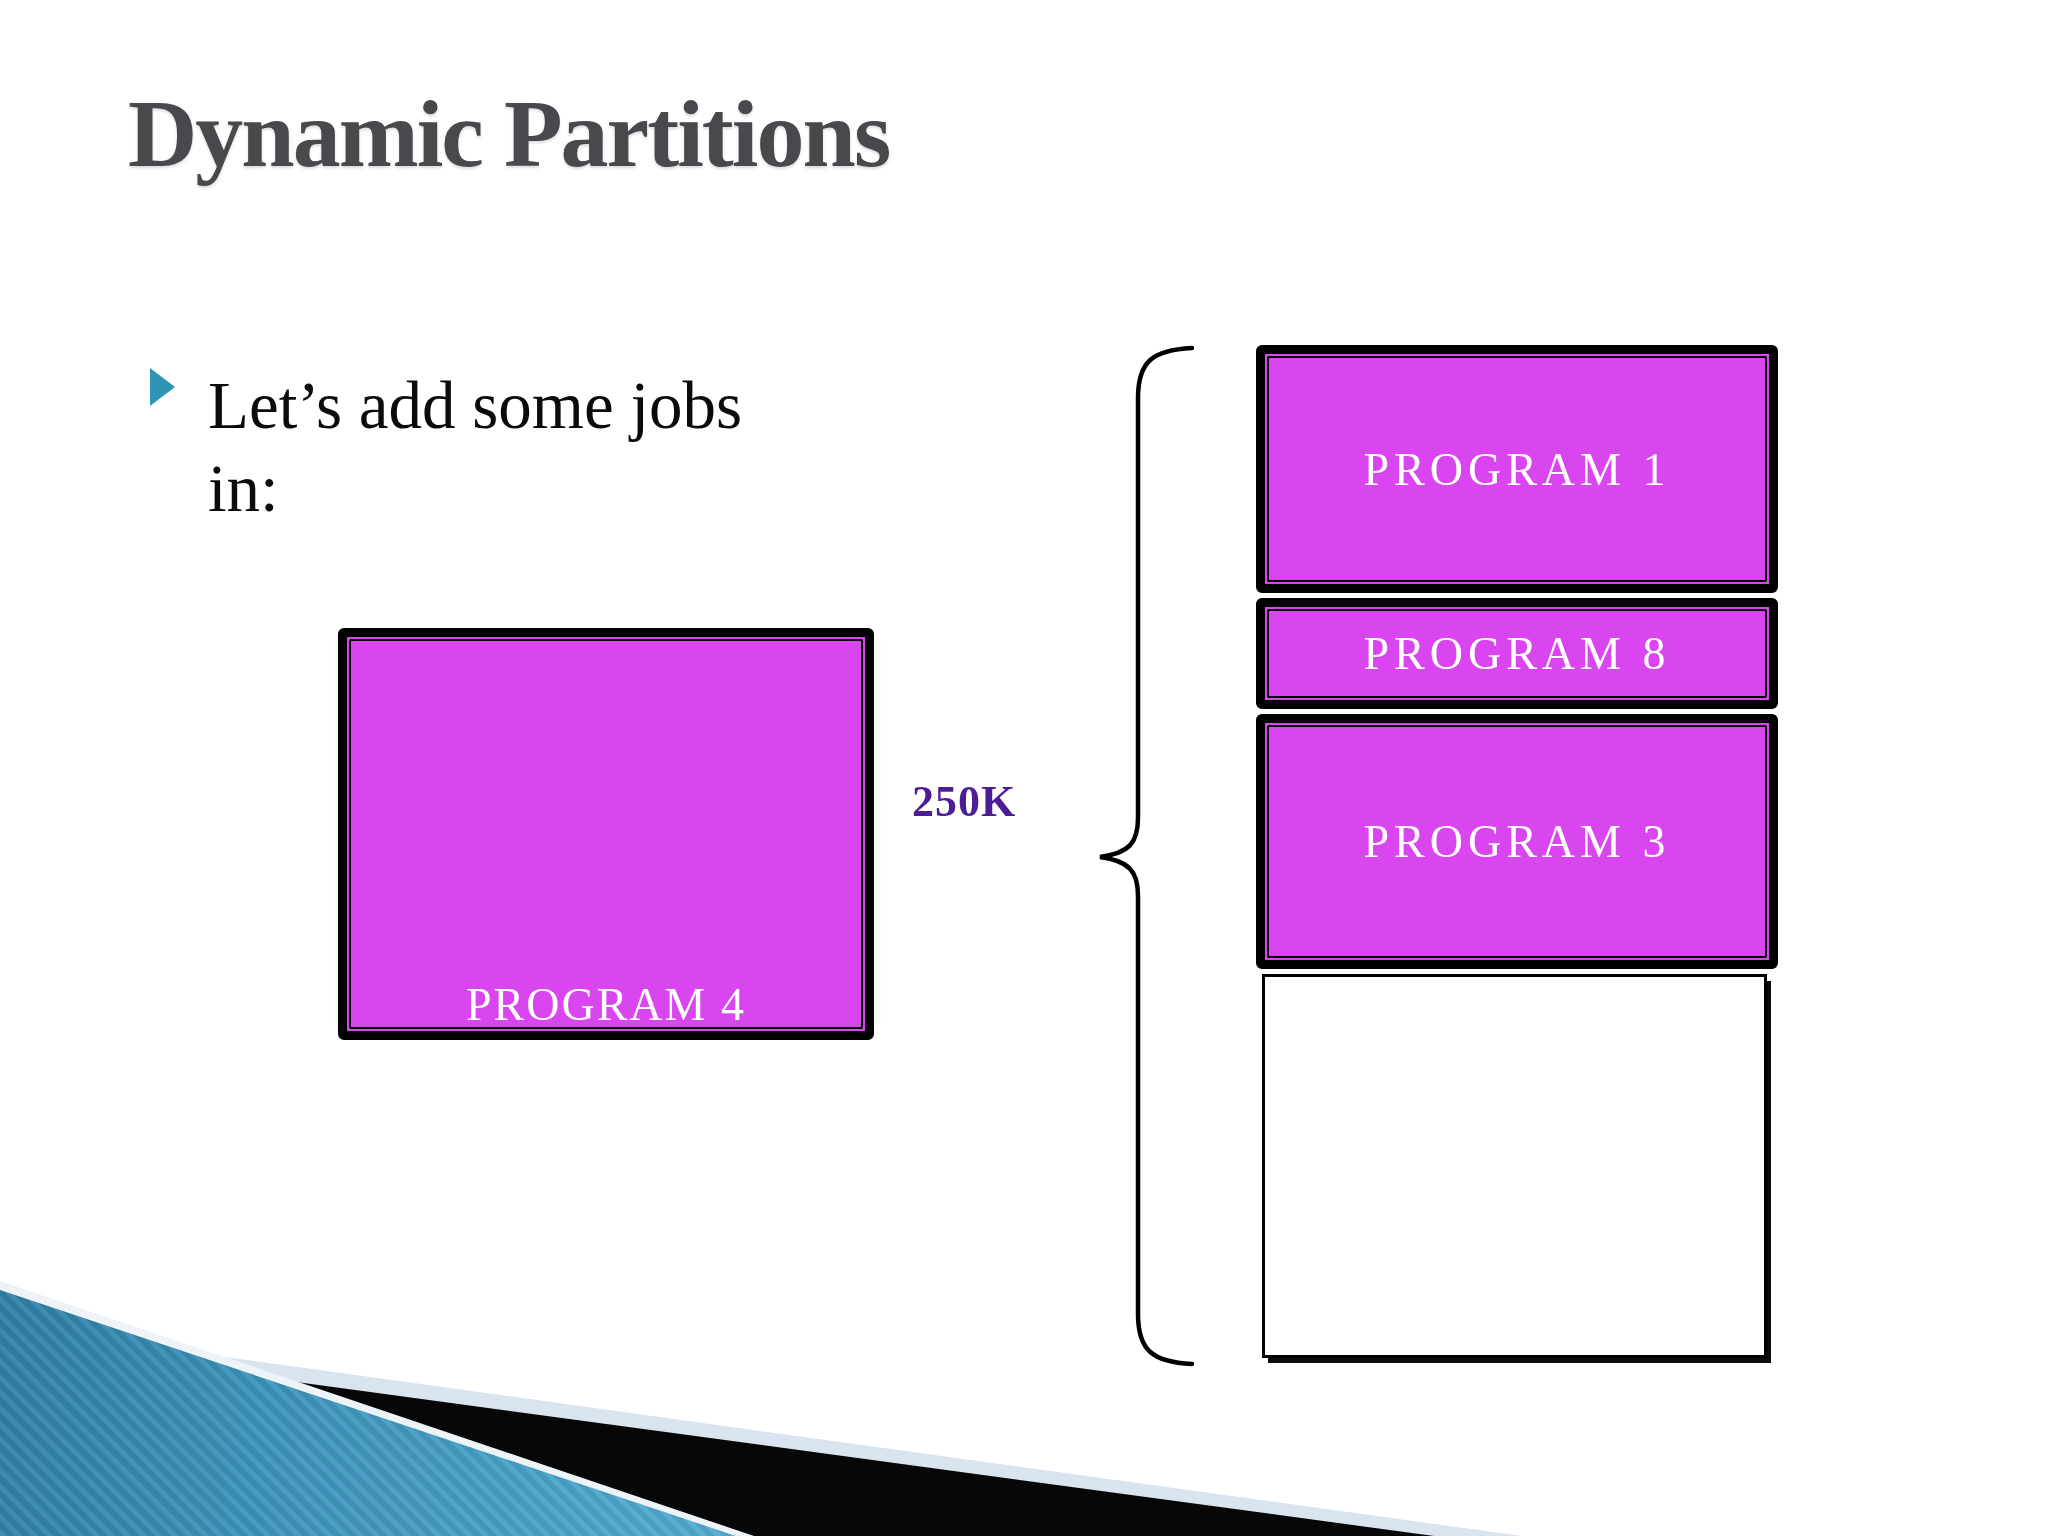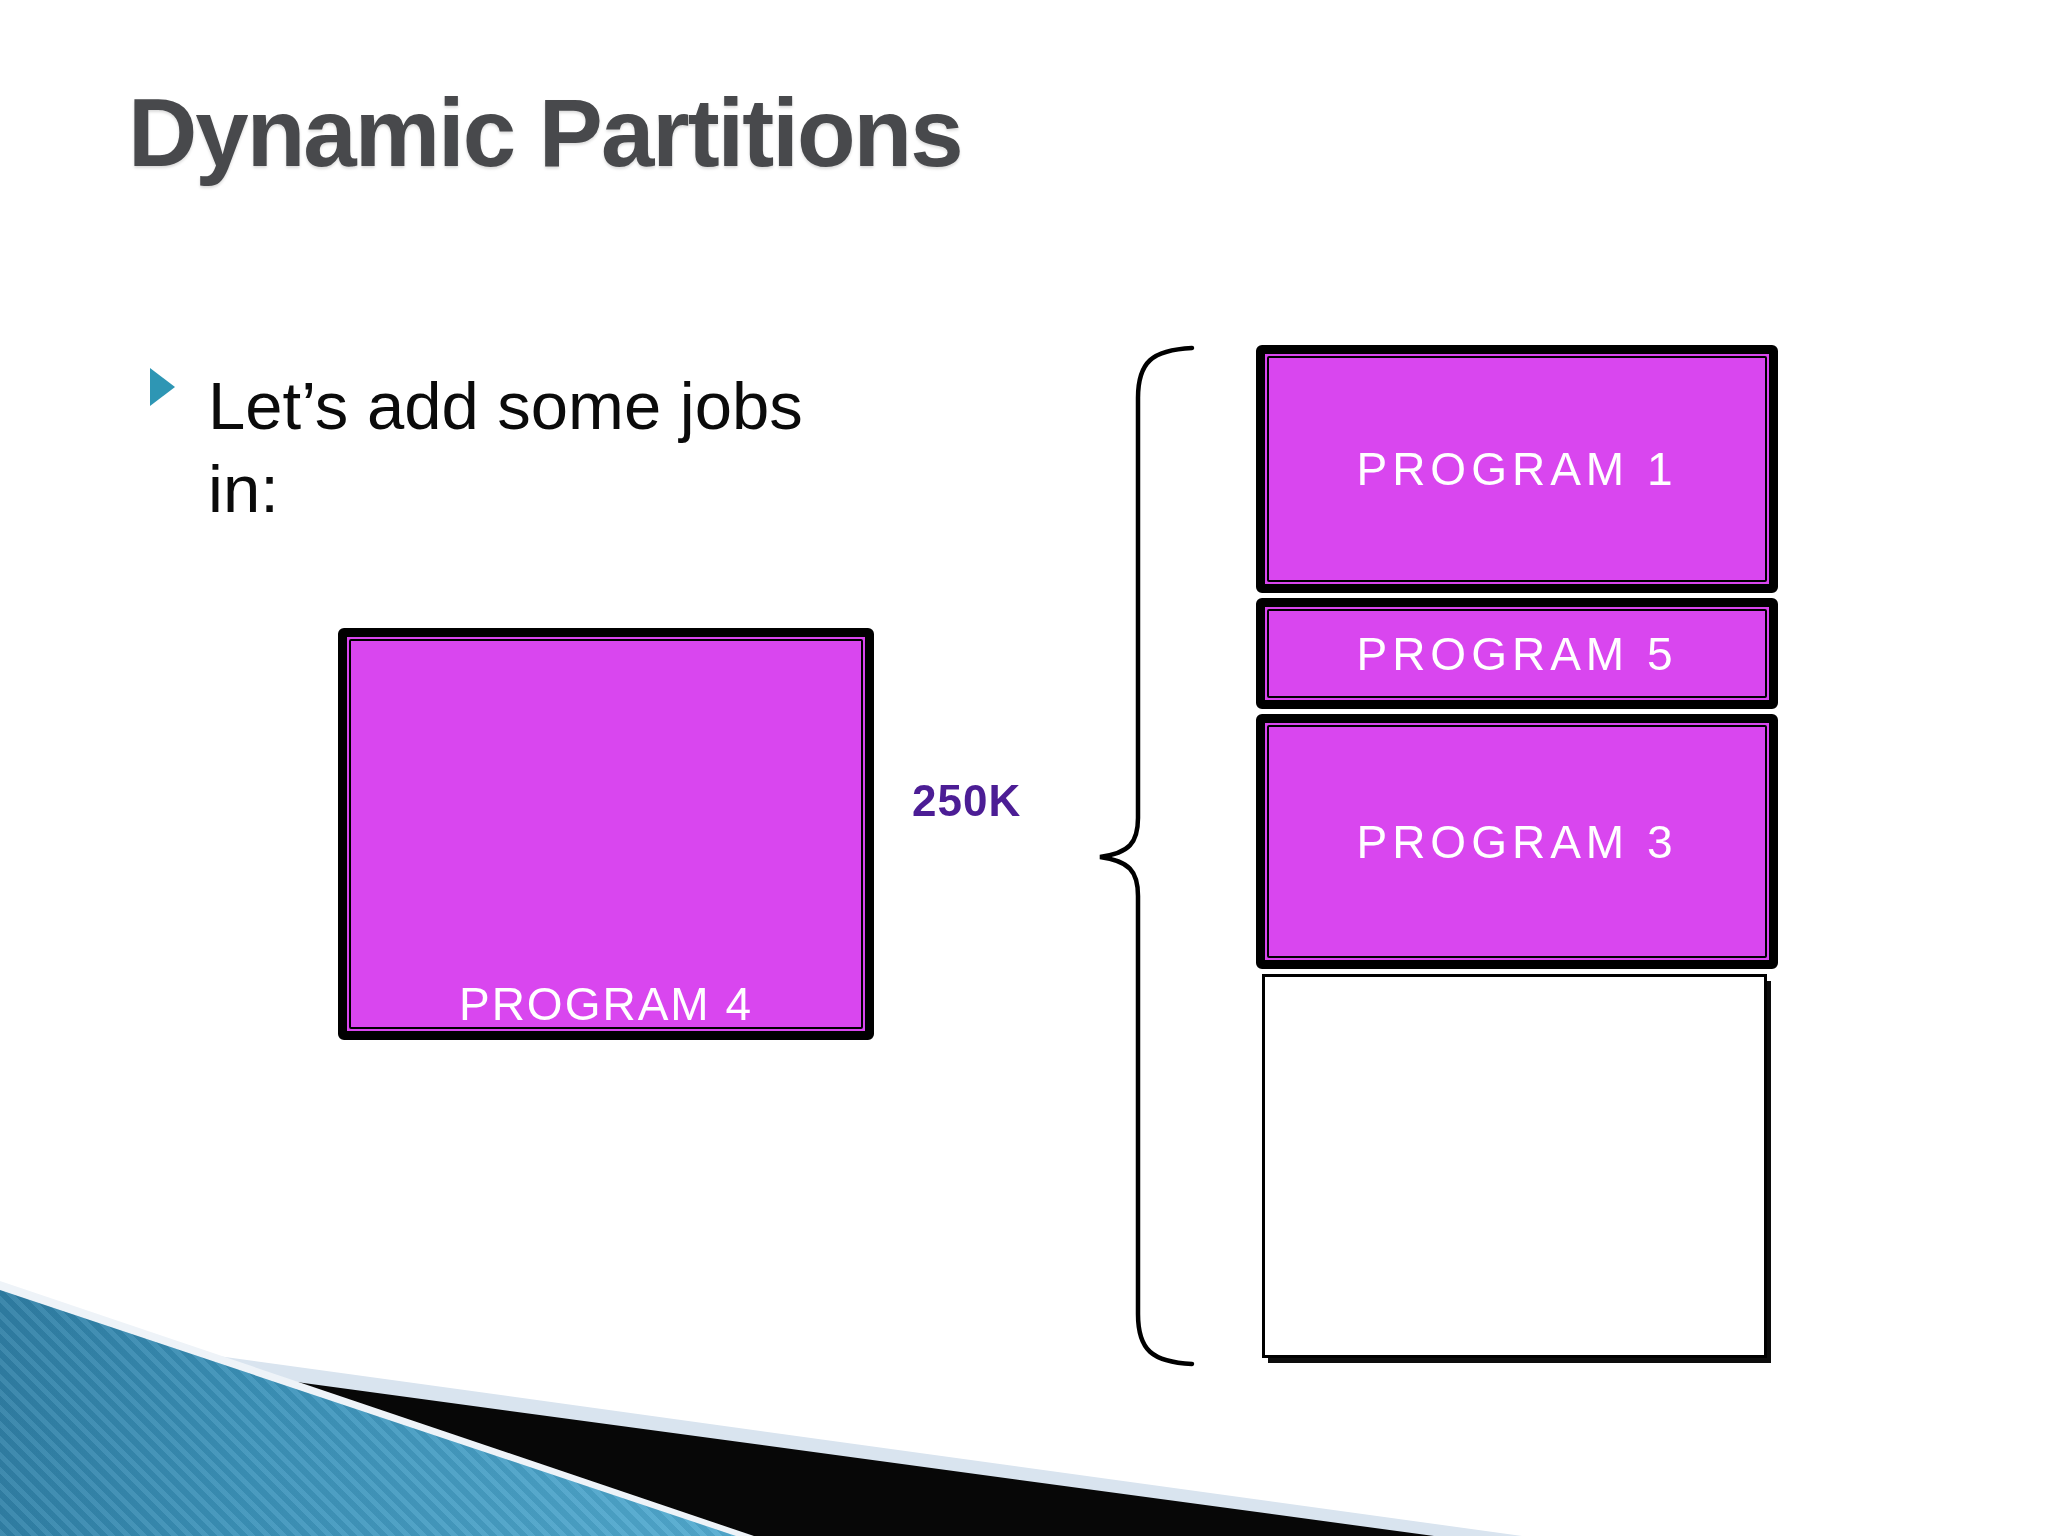--- a/index.html
+++ b/index.html
@@ -1,21 +1,21 @@
 <!DOCTYPE html>
 <html><head>
 <meta charset="utf-8">
 <style>
   html,body{margin:0;padding:0;background:#888;}
   .slide{
     position:relative;
     width:2048px;height:1536px;
     background:#ffffff;
     overflow:hidden;
-    font-family:Liberation Sans, sans-serif;
+    font-family:Liberation Serif, serif;
   }
   
   .title{
     position:absolute;left:128px;top:78px;
     font-size:96px;font-weight:700;letter-spacing:-2px;
     color:#48494c;
     text-shadow:0 2px 3px rgba(0,0,0,0.15);
     white-space:nowrap;
   }
   
@@ -124,21 +124,21 @@
              C 48 503 39 513 10 517
              C 39 521 48 531 48 556
              L 48 974
              C 48 1010 62 1022 102 1024" fill="none" stroke="#000000" stroke-width="4.5" stroke-linecap="round"></path>
   </svg>
 
   <div class="greenbox p1">
     <span class="lbl">PROGRAM 1</span>
   </div>
   <div class="greenbox p2">
-    <span class="lbl">PROGRAM 5</span>
+    <span class="lbl">PROGRAM 8</span>
   </div>
   <div class="greenbox p3">
     <span class="lbl">PROGRAM 3</span>
   </div>
   <div class="freebox">
     <span></span>
   </div>
 
 </div>
 

